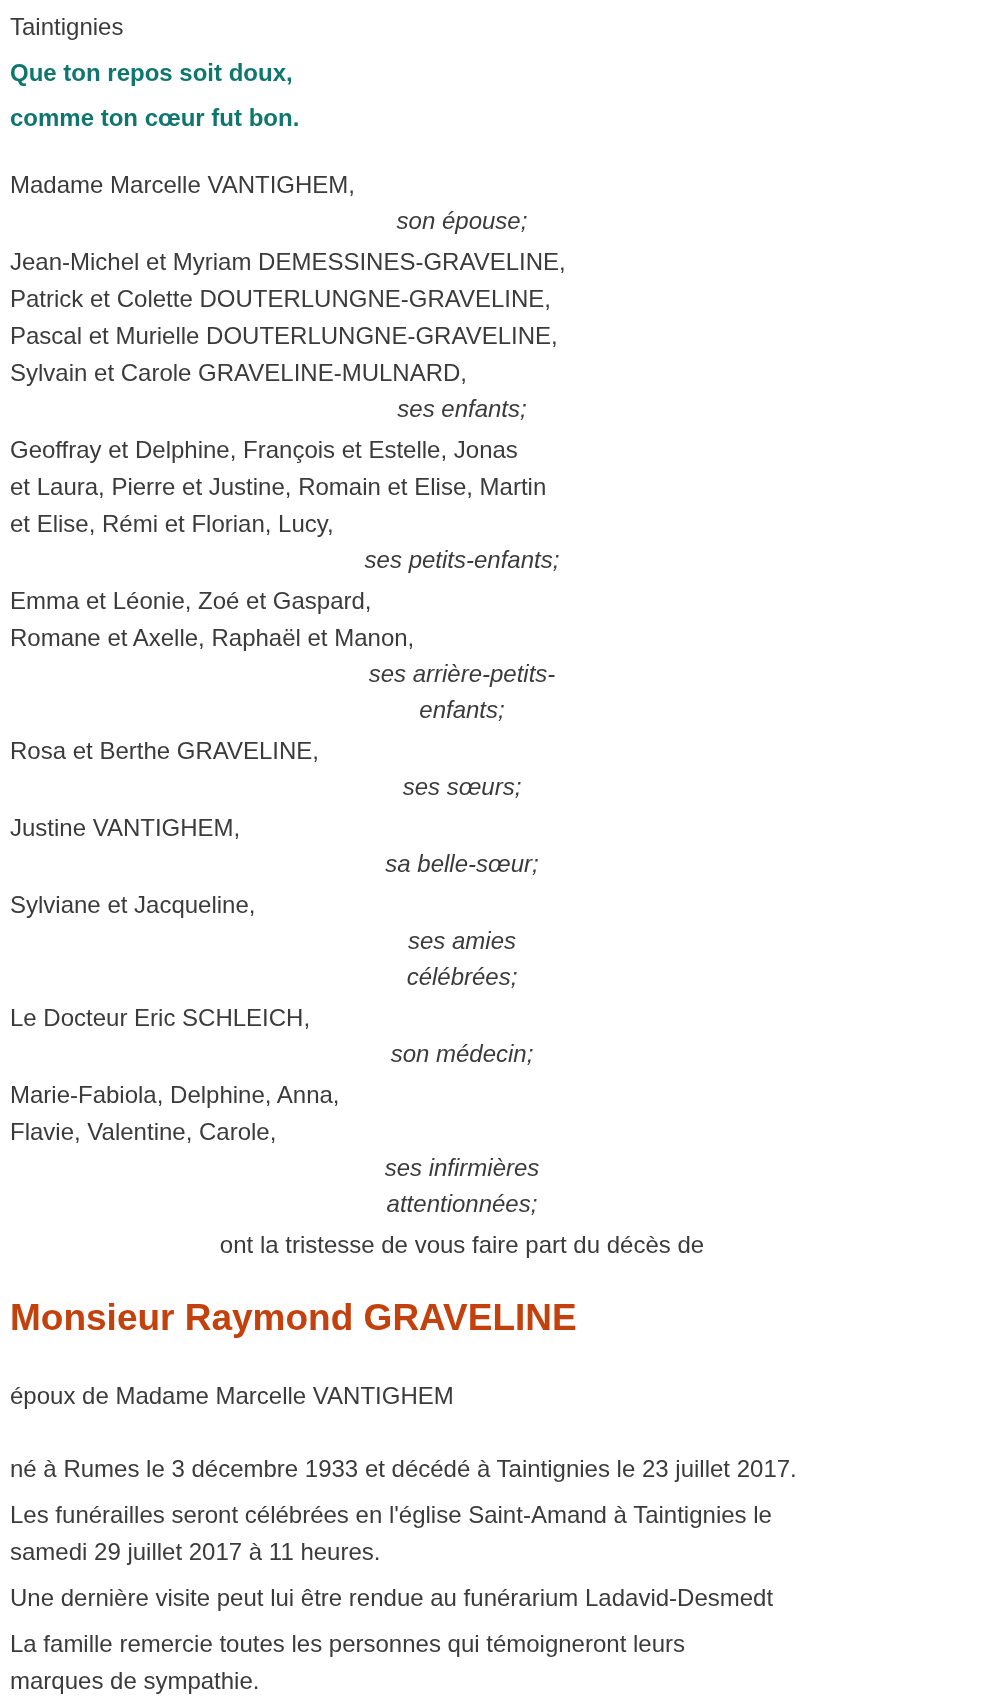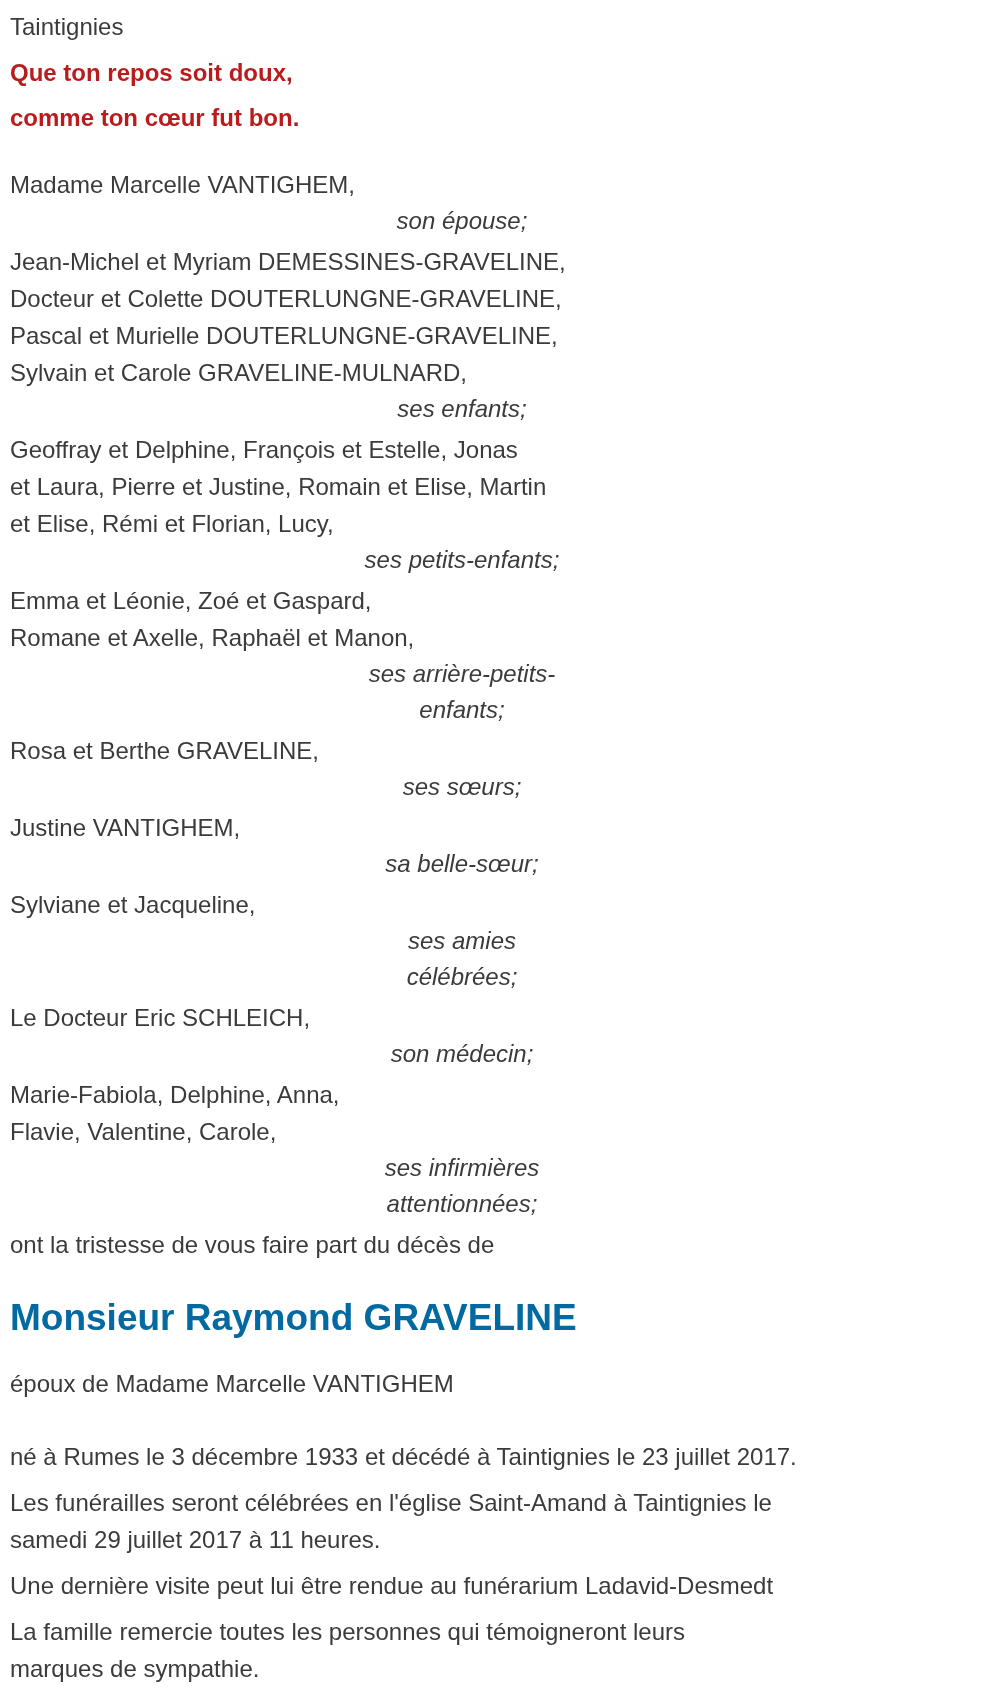--- a/index.html
+++ b/index.html
@@ -16,50 +16,51 @@
     font-family: "Liberation Sans", sans-serif;
     font-size: 24px;
     color: #3b3b3b;
     background: #ffffff;
   }
   .place {
     line-height: 38px;
   }
   .epitaph {
     font-weight: 700;
-    color: #b91c1c;
+    color: #0f766e;
     line-height: 45px;
     margin-top: 4px;
     margin-bottom: 26px;
   }
   .group {
     margin-bottom: 4px;
   }
   .name-line {
     line-height: 37px;
     text-align: left;
   }
   .relation {
     text-align: center;
     font-style: italic;
     line-height: 36px;
   }
   .announcement {
     line-height: 37px;
     margin-top: 2px;
+    text-align: center;
   }
   .deceased-title {
     font-size: 37px;
     line-height: 46px;
     font-weight: 700;
-    color: #0369a1;
+    color: #c2410c;
     margin: 32px 0 0 0;
   }
   .spouse-line {
-    margin-top: 24px;
+    margin-top: 36px;
     line-height: 37px;
   }
   .paragraphs {
     margin-top: 36px;
   }
   .para {
     margin-top: 9px;
   }
   .para-line {
     line-height: 37px;
@@ -79,21 +80,21 @@
 
   <div class="group">
     <div class="name-line">Madame Marcelle VANTIGHEM,</div>
     <div class="relation">
       <div>son épouse;</div>
     </div>
   </div>
 
   <div class="group">
     <div class="name-line">Jean-Michel et Myriam DEMESSINES-GRAVELINE,</div>
-    <div class="name-line">Docteur et Colette DOUTERLUNGNE-GRAVELINE,</div>
+    <div class="name-line">Patrick et Colette DOUTERLUNGNE-GRAVELINE,</div>
     <div class="name-line">Pascal et Murielle DOUTERLUNGNE-GRAVELINE,</div>
     <div class="name-line">Sylvain et Carole GRAVELINE-MULNARD,</div>
     <div class="relation">
       <div>ses enfants;</div>
     </div>
   </div>
 
   <div class="group">
     <div class="name-line">Geoffray et Delphine, François et Estelle, Jonas</div>
     <div class="name-line">et Laura, Pierre et Justine, Romain et Elise, Martin</div>

